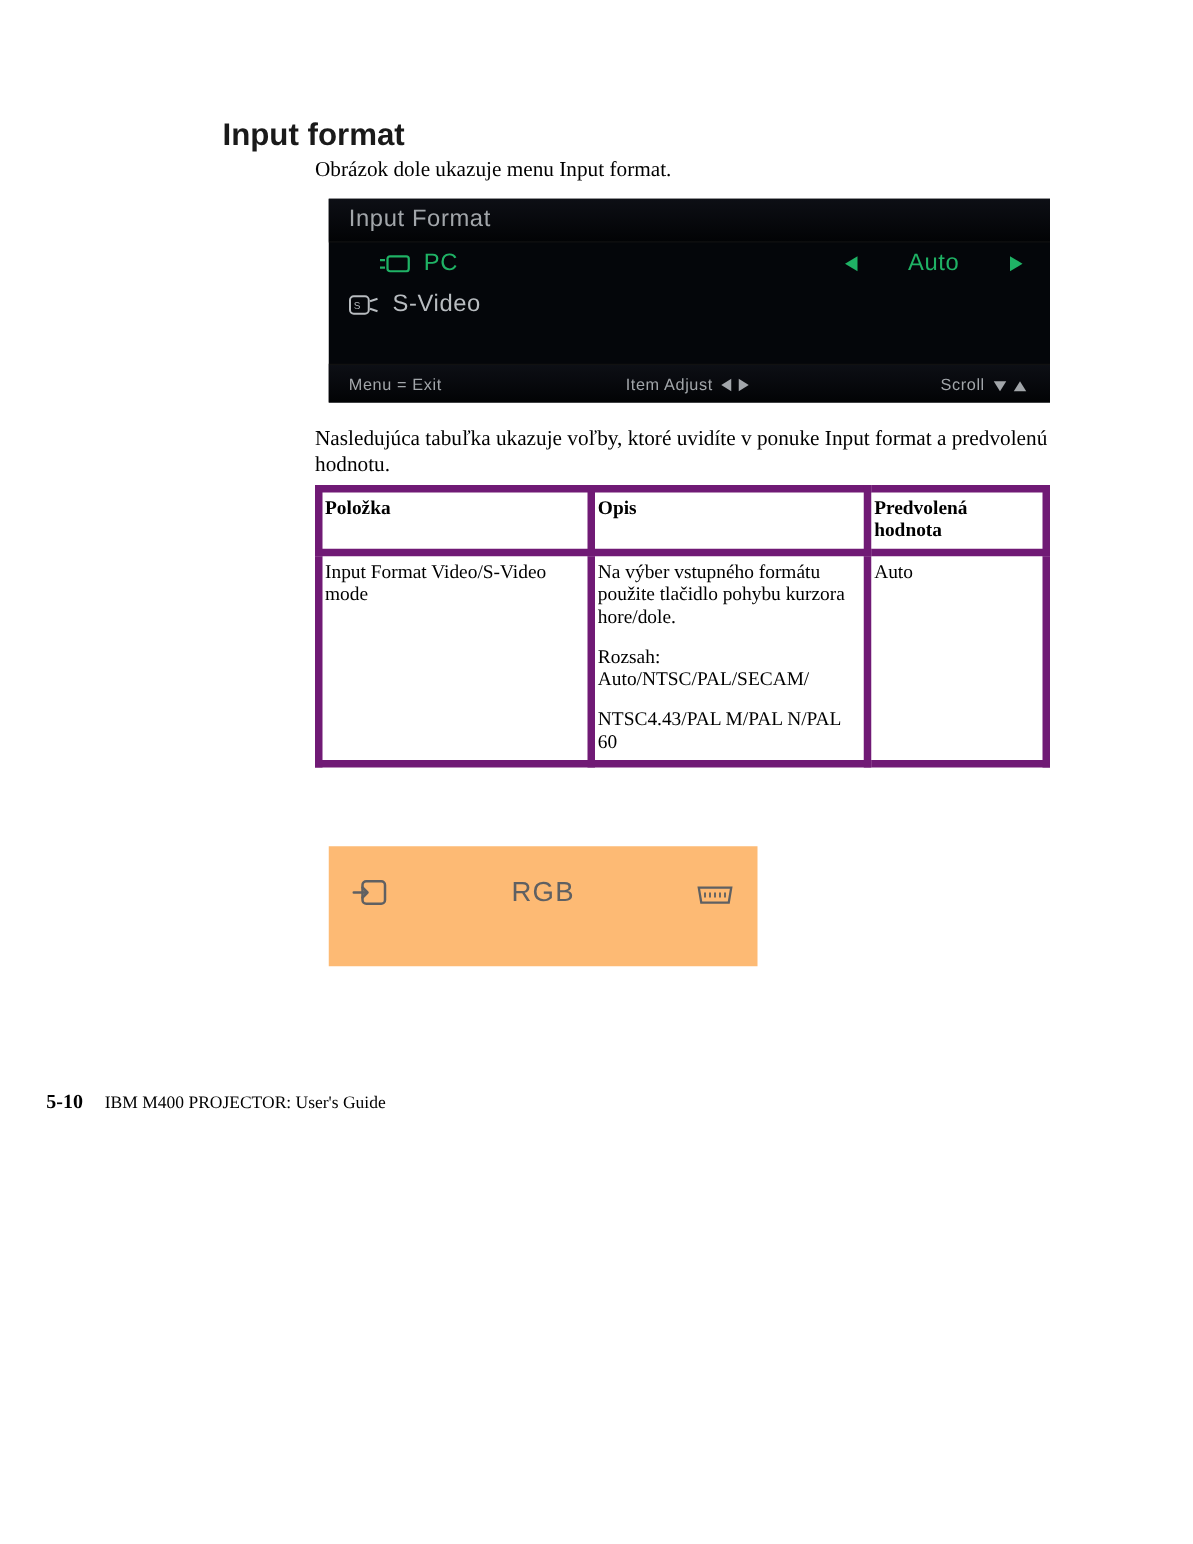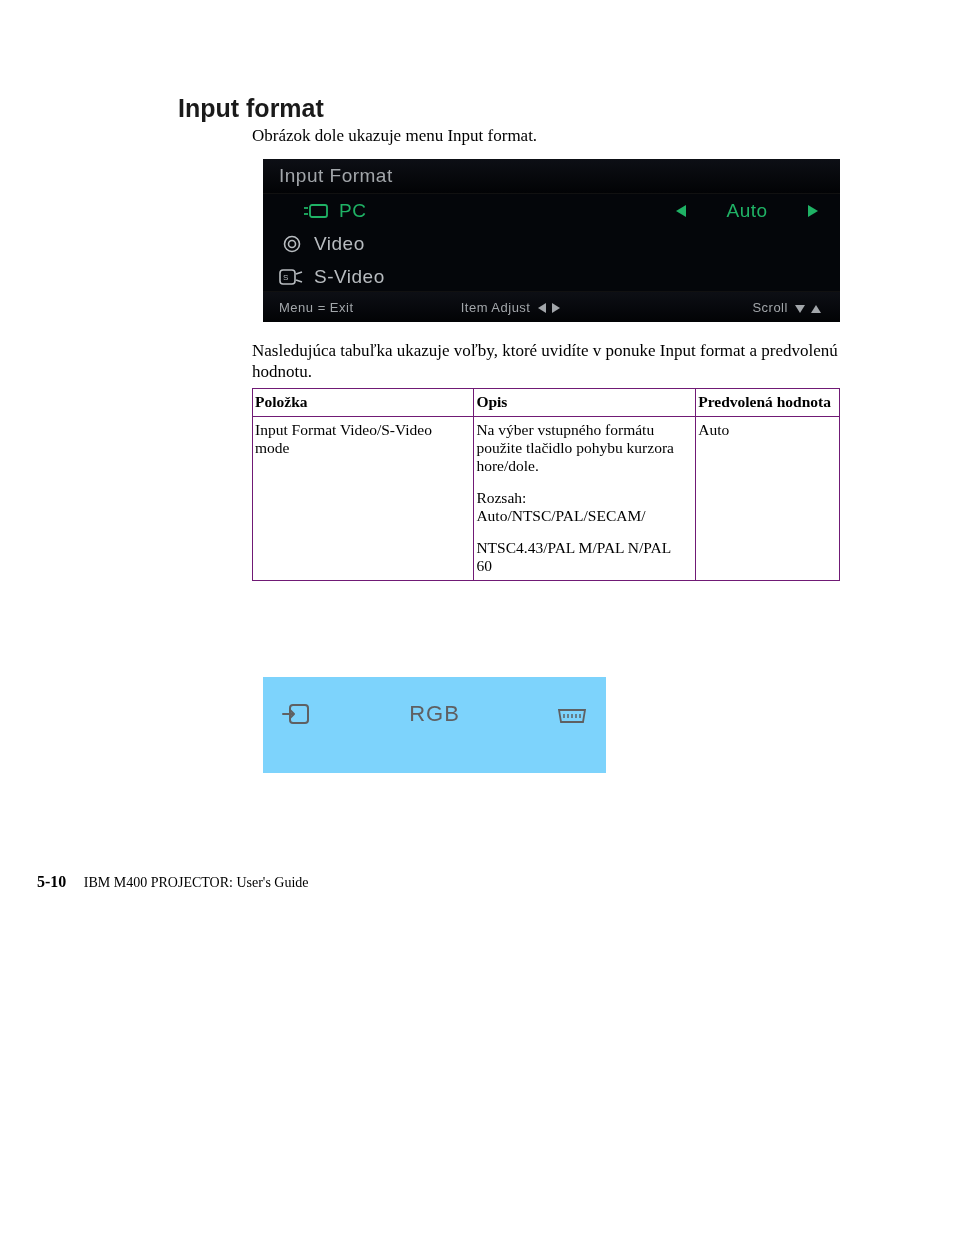--- a/index.html
+++ b/index.html
@@ -94,21 +94,21 @@
     height: 30px;
     display: flex;
     align-items: center;
     padding: 0 16px;
     background: linear-gradient(#0d0f15, #020305);
     font-size: 13px;
     color: #a2a6aa;
     border-top: 1px solid #111;
   }
   .osd-footer .seg { flex: 1 1 0; white-space: nowrap; }
-  .osd-footer .seg.mid { }
+  .osd-footer .seg.mid { text-align: center; }
   .osd-footer .seg.right { text-align: right; }
   .tri-l, .tri-r, .tri-u, .tri-d {
     display: inline-block;
     width: 0; height: 0;
     vertical-align: -1px;
   }
   .tri-l { border-top:5px solid transparent; border-bottom:5px solid transparent; border-right:8px solid #a2a6aa; margin: 0 3px; }
   .tri-r { border-top:5px solid transparent; border-bottom:5px solid transparent; border-left:8px solid #a2a6aa; margin: 0 3px; }
   .tri-u { border-left:5px solid transparent; border-right:5px solid transparent; border-bottom:8px solid #a2a6aa; margin: 0 3px; }
   .tri-d { border-left:5px solid transparent; border-right:5px solid transparent; border-top:8px solid #a2a6aa; margin: 0 3px; }
@@ -126,21 +126,21 @@
   
   table.opts {
     position: absolute;
     left: 252px;
     top: 388px;
     width: 588px;
     border-collapse: collapse;
     font-size: 15.5px;
   }
   table.opts th, table.opts td {
-    border: 1px solid #701a75;
+    border: 6px solid #701a75;
     padding: 4px 6px 5px 2px;
     vertical-align: top;
     text-align: left;
   }
   table.opts th { font-weight: bold; }
   table.opts col.c1 { width: 222px; }
   table.opts col.c2 { width: 222px; }
   table.opts col.c3 { width: 144px; }
   .cell-p { margin: 0 0 14px 0; }
   .cell-p:last-child { margin-bottom: 0; }
@@ -154,21 +154,21 @@
     line-height: 1.25;
   }
 
   
   .search-box {
     position: absolute;
     left: 263px;
     top: 677px;
     width: 343px;
     height: 96px;
-    background: #7dd3fc;
+    background: #fdba74;
     color: #5f6062;
     font-family: Arial, Helvetica, sans-serif;
   }
   .search-row1 {
     position: absolute;
     top: 24px; left: 0; right: 0;
     display: flex;
     align-items: center;
     justify-content: center;
     font-size: 22px;
@@ -217,29 +217,20 @@
           <line x1="0" y1="10" x2="4" y2="10" stroke="#1fb265" stroke-width="1.8"></line>
         </svg>
       </span>
       <span class="osd-label">PC</span>
       <span class="osd-spacer"></span>
       <span class="osd-arrow-l"></span>
       <span class="osd-value">Auto</span>
       <span class="osd-arrow-r"></span>
     </div>
 
-    <div class="osd-row">
-      <span class="osd-icon">
-        <svg width="22" height="18" viewBox="0 0 22 18">
-          <circle cx="11" cy="9" r="7.5" fill="none" stroke="#b8bcc0" stroke-width="1.6"></circle>
-          <circle cx="11" cy="9" r="3.5" fill="none" stroke="#b8bcc0" stroke-width="1.6"></circle>
-        </svg>
-      </span>
-      <span class="osd-label">Video</span>
-    </div>
 
     <div class="osd-row">
       <span class="osd-icon">
         <svg width="25" height="16" viewBox="0 0 25 16">
           <rect x="1" y="1" width="15" height="14" rx="3" fill="none" stroke="#b8bcc0" stroke-width="1.6"></rect>
           <text x="4" y="11" font-size="8" font-family="Arial" fill="#b8bcc0">S</text>
           <path d="M17 5 L23 3 M17 11 L23 13" stroke="#b8bcc0" stroke-width="1.6" fill="none"></path>
         </svg>
       </span>
       <span class="osd-label">S-Video</span>

